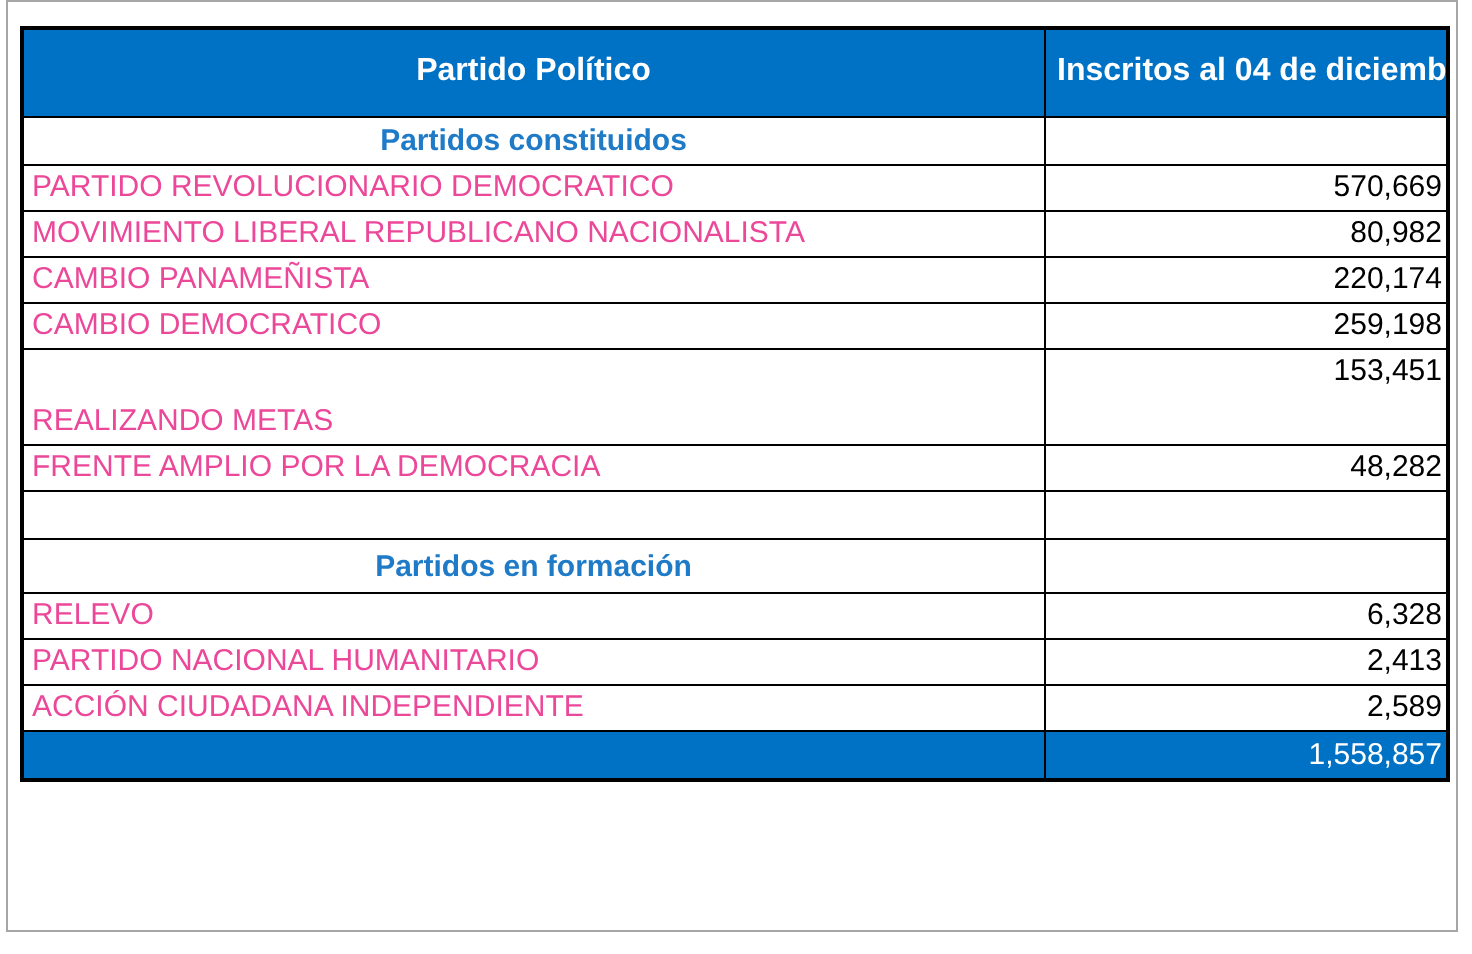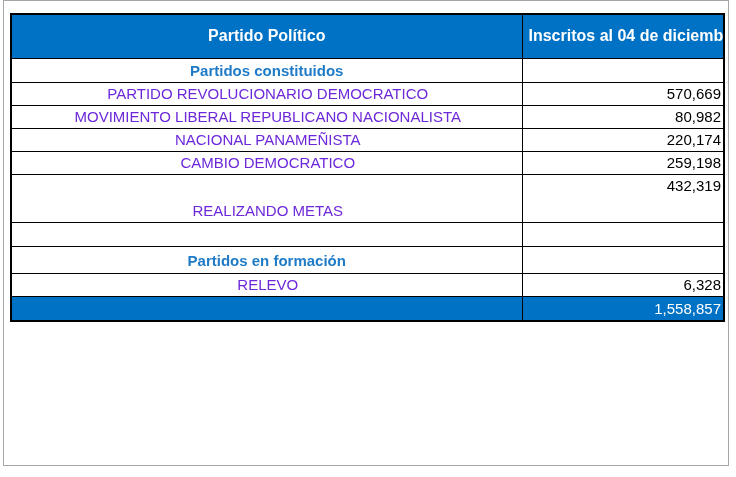--- a/index.html
+++ b/index.html
@@ -66,22 +66,22 @@
   td.section-title{
     color:var(--section-title-text);
     font-size:15px;
     font-weight:bold;
     text-align:center;
     vertical-align:middle;
     padding-top:2px;
   }
   td.name{
     font-size:15px;
-    color:#6d28d9;
-    text-align:center;
+    color:#ec4899;
+    text-align:left;
     vertical-align:bottom;
     padding:0 2px 3px 4px;
   }
   td.value{
     font-size:15px;
     color:#000000;
     text-align:right;
     vertical-align:top;
     padding:2px 2px 0 6px;
   }
@@ -119,45 +119,57 @@
 
   <tr class="h-norm">
     <td class="name">PARTIDO REVOLUCIONARIO DEMOCRATICO</td>
     <td class="value">570,669</td>
   </tr>
   <tr class="h-norm">
     <td class="name">MOVIMIENTO LIBERAL REPUBLICANO NACIONALISTA</td>
     <td class="value">80,982</td>
   </tr>
   <tr class="h-norm">
-    <td class="name">NACIONAL PANAMEÑISTA</td>
+    <td class="name">CAMBIO PANAMEÑISTA</td>
     <td class="value">220,174</td>
   </tr>
   <tr class="h-norm">
     <td class="name">CAMBIO DEMOCRATICO</td>
     <td class="value">259,198</td>
   </tr>
   <tr class="h-tall">
     <td class="name">REALIZANDO METAS</td>
-    <td class="value">432,319</td>
+    <td class="value">153,451</td>
+  </tr>
+  <tr class="h-norm">
+    <td class="name">FRENTE AMPLIO POR LA DEMOCRACIA</td>
+    <td class="value">48,282</td>
   </tr>
 
   <tr class="h-empty">
     <td class="name"></td>
     <td class="value"></td>
   </tr>
 
   <tr class="h-sect2">
     <td class="section-title">Partidos en formación</td>
     <td class="value"></td>
   </tr>
 
   <tr class="h-norm">
     <td class="name">RELEVO</td>
     <td class="value">6,328</td>
   </tr>
+  <tr class="h-norm">
+    <td class="name">PARTIDO NACIONAL HUMANITARIO</td>
+    <td class="value">2,413</td>
+  </tr>
+  <tr class="h-norm">
+    <td class="name">ACCIÓN CIUDADANA INDEPENDIENTE</td>
+    <td class="value">2,589</td>
+  </tr>
 
   <tr class="h-total">
     <td class="name"></td>
     <td class="value">1,558,857</td>
   </tr>
 </tbody>
   </table>
 
 </body></html>

